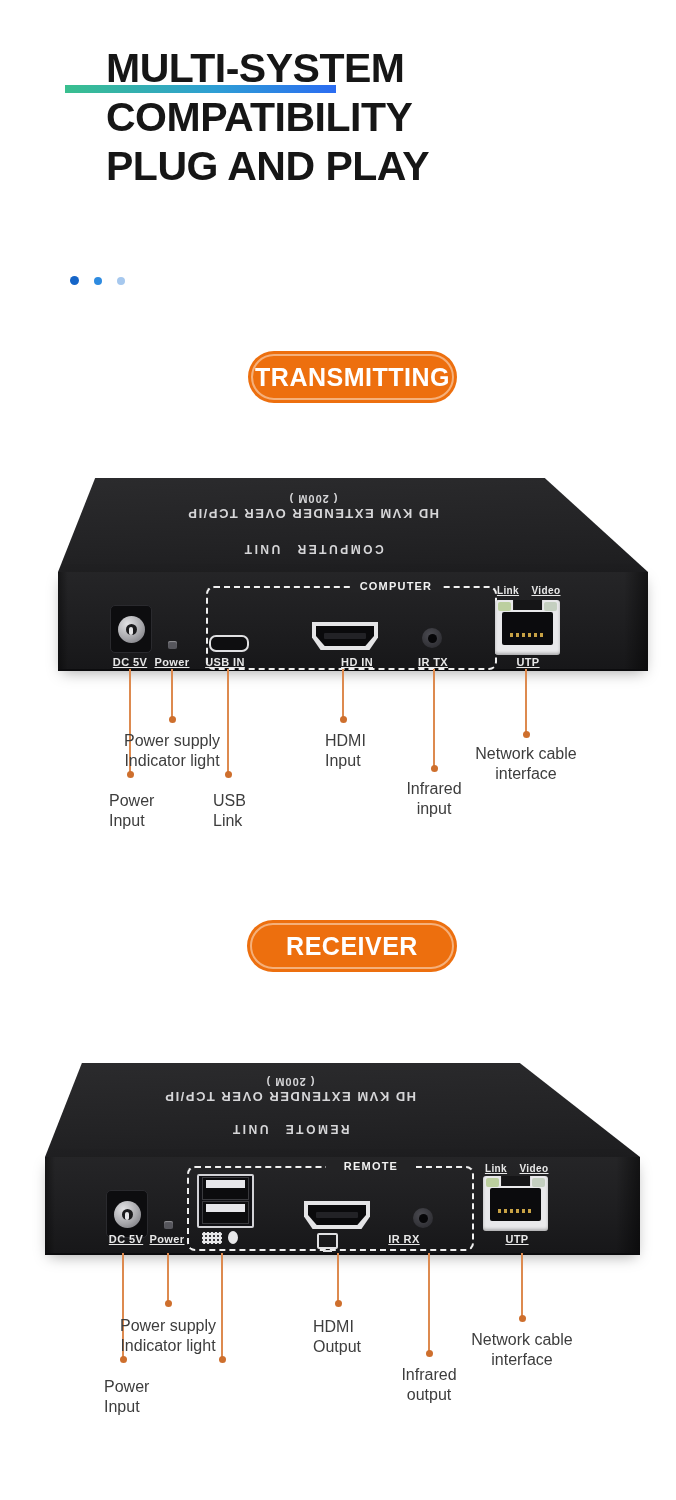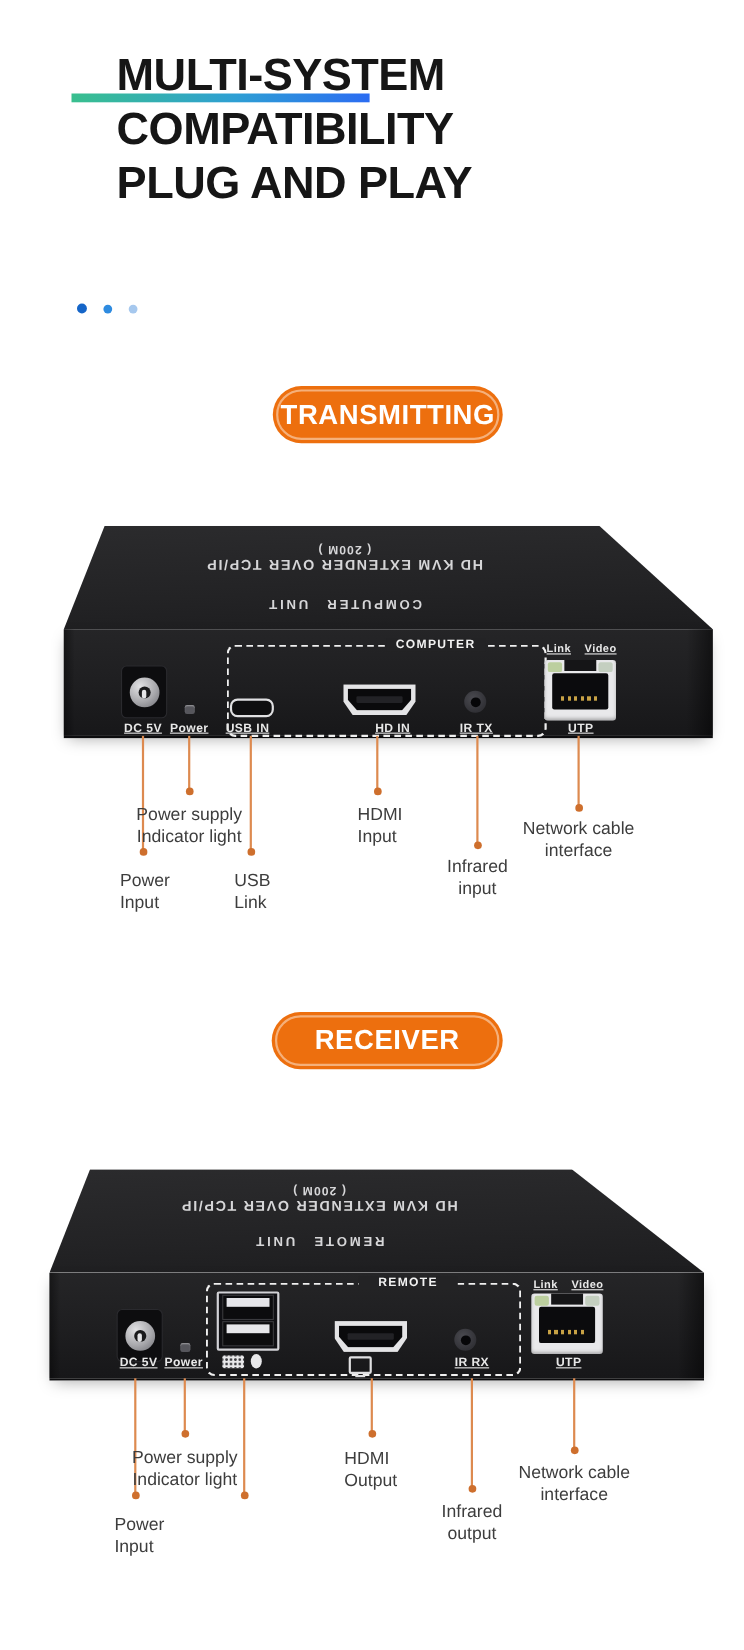--- a/index.html
+++ b/index.html
@@ -260,21 +260,21 @@
     <div class="hdmi" style="left:259px;top:44px;width:66px;height:28px;">
       <div class="hdmi-outer"></div>
       <div class="hdmi-inner"></div>
       <div class="hdmi-slot"></div>
     </div>
     <div class="monitor-icon" style="left:272px;top:76px;"></div>
 
     <div class="ir" style="left:368px;top:51px;">
       <div class="ir-hole"></div>
     </div>
-    <div class="port-label" style="left:354px;top:76px;width:60px;">IR RX</div>
+    <div class="port-label" style="left:329px;top:76px;width:60px;">IR RX</div>
 
     <div class="rj45" style="left:438px;top:19px;width:65px;height:55px;">
       <div class="rj45-notch"></div>
       <div class="rj45-led rj45-led-l"></div>
       <div class="rj45-led rj45-led-r"></div>
       <div class="rj45-cavity">
         <div class="rj45-pins"></div>
       </div>
     </div>
     <div class="port-label small" style="left:426px;top:6px;width:50px;">Link</div>

